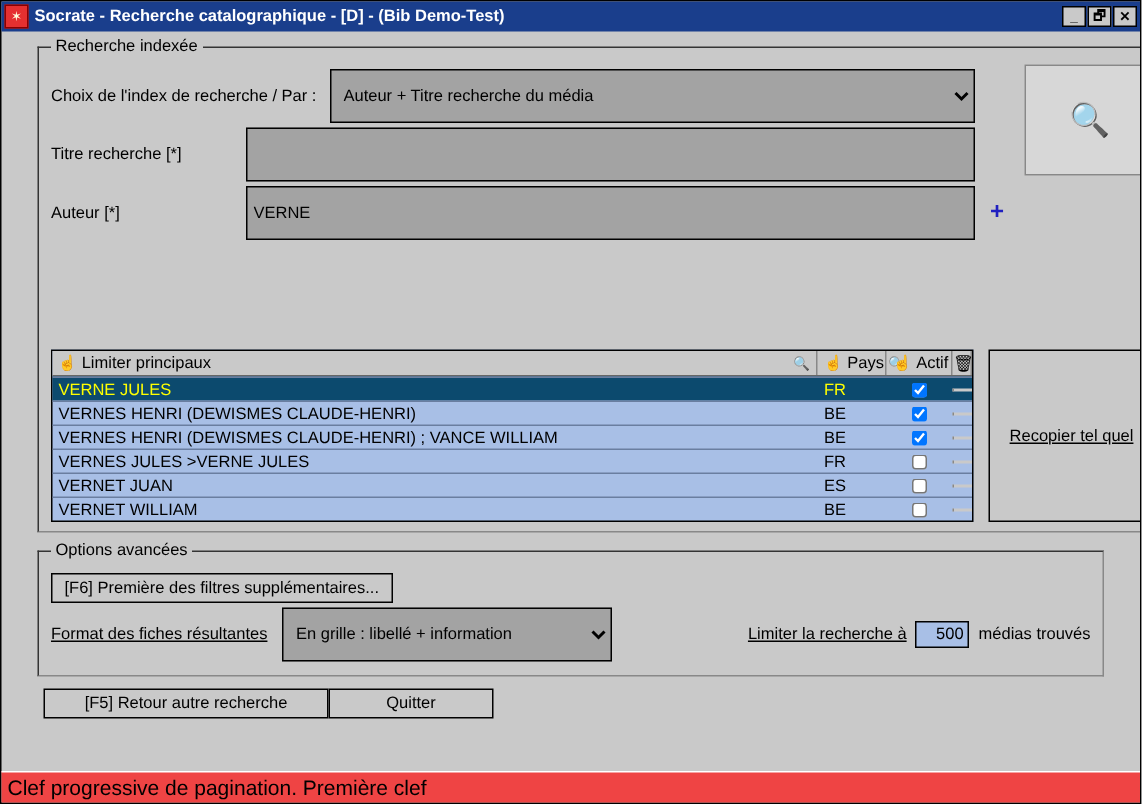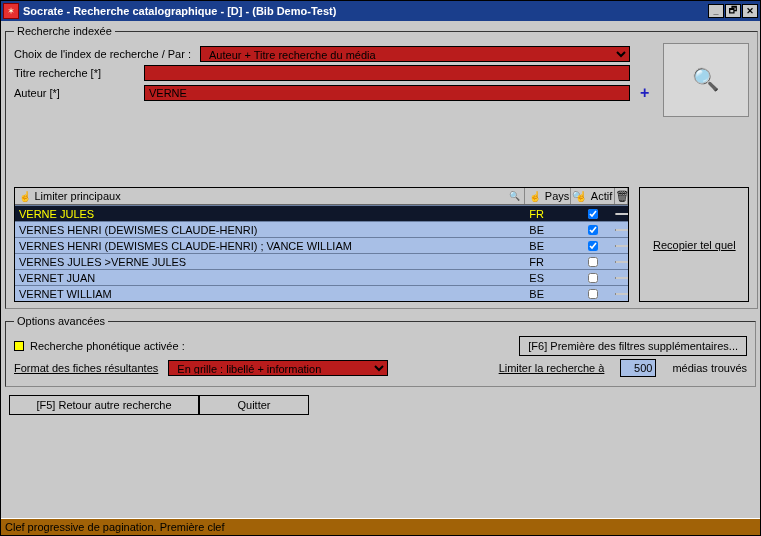--- a/index.html
+++ b/index.html
@@ -3,49 +3,49 @@
 <meta charset="utf-8">
 <style>
   * { box-sizing: border-box; }
   body { margin:0; font-family: Tahoma, Arial, sans-serif; font-size:11px; background:#c0c0c0; }
   .window { width:761px; height:536px; border:1px solid #000; background:#c9c9c9; display:flex; flex-direction:column; }
   .titlebar { height:20px; background:linear-gradient(#1a3e8c,#1a3e8c); color:#fff; display:flex; align-items:center; padding:0 2px; }
   .titlebar .icon { width:16px; height:16px; background:#e53030; border:1px solid #800; margin-right:4px; display:flex; align-items:center; justify-content:center; color:#ffd; font-size:9px; }
   .titlebar .title { font-weight:bold; flex:1; }
   .winbtns { display:flex; gap:1px; }
   .winbtn { width:16px; height:14px; background:#c9c9c9; border:1px solid #000; display:flex; align-items:center; justify-content:center; font-size:9px; font-weight:bold; color:#000; }
-  .client { flex:1; padding:4px 4px; display:flex; flex-direction:column; gap:6px; overflow:hidden; }
+  .client { flex:1; padding:4px 24px; display:flex; flex-direction:column; gap:6px; overflow:hidden; }
   fieldset.frame { border:1px inset #888; padding:6px 8px; margin:0; }
   legend { padding:0 3px; }
   .row { display:flex; align-items:center; gap:6px; margin:3px 0; }
   .lbl { color:#000; }
-  select.combo, input.text { background:#b91c1c; border:1px solid #000; padding:1px 4px; height:16px; font:inherit; }
+  select.combo, input.text { background:#a3a3a3; border:1px solid #000; padding:1px 4px; height:36px; font:inherit; }
   .plus { color:#2020c0; font-weight:bold; font-size:16px; padding:0 4px; }
   .searchbtn { width:86px; height:74px; border:1px solid #888; background:#d7d7d7; display:flex; flex-direction:column; align-items:center; justify-content:center; gap:4px; cursor:pointer; }
   .searchbtn .magnifier { font-size:22px; }
   .searchbtn .cap { color:#0000cc; text-align:center; line-height:12px; font-size:10px; }
   .top-grid { display:flex; gap:10px; }
   .top-left { flex:1; }
   .subhead { margin:6px 0 2px; }
   .tbl-wrap { border:1px solid #000; background:#a8bfe6; }
   .hdr { display:flex; background:#c9c9c9; border-bottom:1px solid #666; }
   .hdr .hcell { padding:2px 4px; border-right:1px solid #888; display:flex; align-items:center; gap:3px; font-size:11px; }
   .hdr .hand { font-size:10px; }
   .rowline { display:flex; border-top:1px solid #6a7ea0; height:16px; align-items:center; }
-  .rowline.sel { background:#0f172a; color:#ff0; }
+  .rowline.sel { background:#0c4a6e; color:#ff0; }
   .cell { padding:1px 4px; border-right:1px solid transparent; }
   .c-au { flex:1; }
   .c-pays { width:46px; }
   .c-act { width:44px; text-align:center; }
   .c-extra { width:13px; background:#c9c9c9; border-left:1px solid #888; }
   .btn { background:#c9c9c9; border:1px solid #000; padding:3px 8px; min-width:110px; text-align:center; cursor:pointer; font:inherit; }
   .btn-wide { min-width:200px; }
   .underl { text-decoration:underline; }
   .chk { width:10px; height:10px; }
-  .status { border-top:1px solid #fff; background:#a16207; padding:2px 4px; font-size:11px; }
+  .status { border-top:1px solid #fff; background:#ef4444; padding:2px 4px; font-size:14px; }
   .hcol-au { flex:1; }
   .hcol-pays { width:46px; }
   .hcol-act { width:44px; }
   .hcol-x { width:13px; text-align:center; padding:0 !important; }
   .colhand { font-size:9px; }
   .right-btn-col { width:110px; display:flex; flex-direction:row; gap:62px; }
   .ylw { width:10px; height:10px; background:#ff0; border:1px solid #000; display:inline-block; }
   .limit-input { width:36px; background:#a8bfe6; border:1px solid #000; text-align:right; padding:1px 3px; font:inherit; height:18px; }
   .footer-row { display:flex; padding:0 4px; margin-top:2px; }
 </style>
@@ -152,34 +152,30 @@
         <div class="right-btn-col">
           <button class="btn"><span class="underl">Recopier tel quel</span></button>
           <button class="btn"><span class="underl">Recopier le renvoi</span></button>
         </div>
       </div>
     </fieldset>
 
     <fieldset class="frame">
       <legend>Options avancées</legend>
       <div class="row" style="justify-content:space-between">
-        <div style="display:flex; align-items:center; gap:6px">
-          <span class="ylw"></span>
-          <span>Recherche phonétique activée :</span>
-        </div>
         <button class="btn btn-wide">[F6] Première des filtres supplémentaires...</button>
       </div>
       <div class="row" style="justify-content:space-between; margin-top:3px">
         <div style="display:flex; align-items:center; gap:10px">
           <span class="underl">Format des fiches résultantes</span>
           <select class="combo" style="width:220px">
             <option>En grille : libellé + information</option>
           </select>
         </div>
-        <div style="display:flex; align-items:center; gap:16px">
+        <div style="display:flex; align-items:center; gap:6px">
           <span class="underl">Limiter la recherche à</span>
           <input class="limit-input" value="500" style="">
           <span>médias trouvés</span>
         </div>
       </div>
     </fieldset>
 
     <div class="footer-row">
       <button class="btn" style="min-width:190px">[F5] Retour autre recherche</button>
       <button class="btn" style="min-width:110px">Quitter</button>

